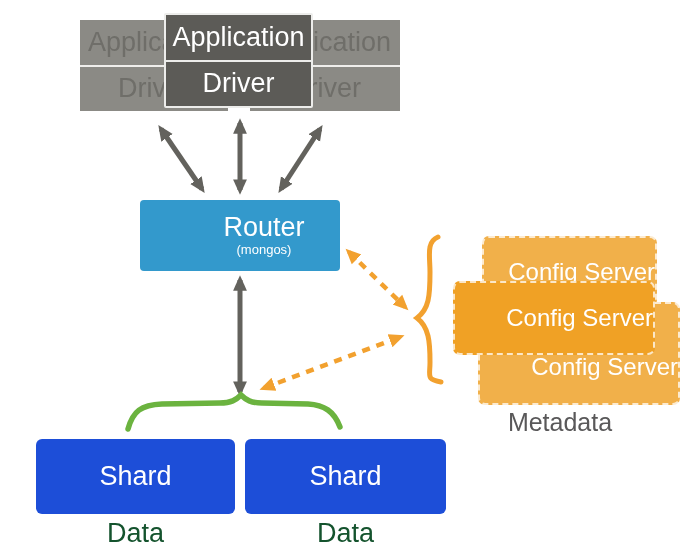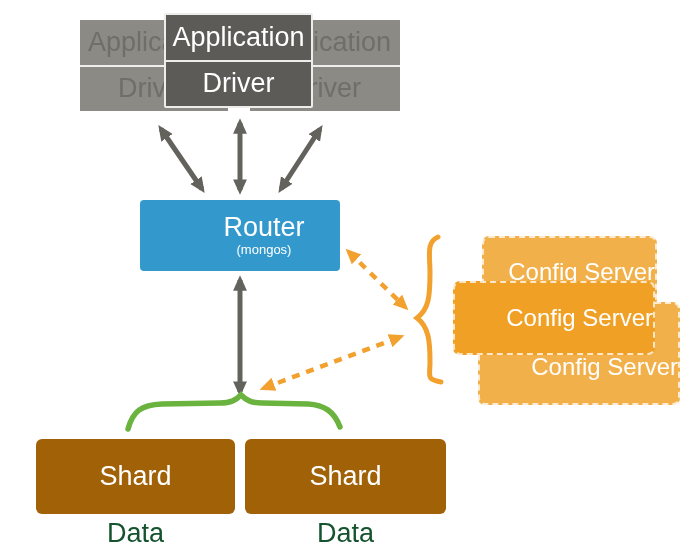--- a/index.html
+++ b/index.html
@@ -32,21 +32,21 @@
     border:2px dashed rgba(255,255,255,0.75);white-space:nowrap;}
   .cfg-back{background:#F1B04A;}
   .cfg-top{left:482px;top:236px;width:175px;height:71px;z-index:1;}
   .cfg-bottom{left:478px;top:302px;width:202px;height:103px;z-index:2;
     align-items:flex-end;padding-bottom:22px;}
   .cfg-front{left:453px;top:281px;width:202px;height:74px;background:#F0A125;z-index:3;}
 
   .metadata{left:460px;top:408px;width:200px;text-align:center;font-size:25px;color:#595859;}
 
   
-  .shard{background:#a16207;color:#fff;border-radius:6px;display:flex;align-items:center;justify-content:center;
+  .shard{background:#1d4ed8;color:#fff;border-radius:6px;display:flex;align-items:center;justify-content:center;
     font-size:27px;}
   .shard-left{left:36px;top:439px;width:199px;height:75px;}
   .shard-right{left:245px;top:439px;width:201px;height:75px;}
   .data-label{top:518px;text-align:center;font-size:27px;color:#14532d;}
   .data-left{left:36px;width:199px;}
   .data-right{left:245px;width:201px;}
 
   
   .overlay{position:absolute;left:0;top:0;z-index:10;pointer-events:none;}
 </style>
@@ -75,20 +75,21 @@
 
   <div class="abs cfg cfg-back cfg-top">
     <span>Config Server</span>
   </div>
   <div class="abs cfg cfg-back cfg-bottom">
     <span>Config Server</span>
   </div>
   <div class="abs cfg cfg-front">
     <span>Config Server</span>
   </div>
+  <div class="abs metadata">Metadata</div>
 
   <div class="abs shard shard-left">
     <span>Shard</span>
   </div>
   <div class="abs shard shard-right">
     <span>Shard</span>
   </div>
   <div class="abs data-label data-left">Data</div>
   <div class="abs data-label data-right">Data</div>
 

